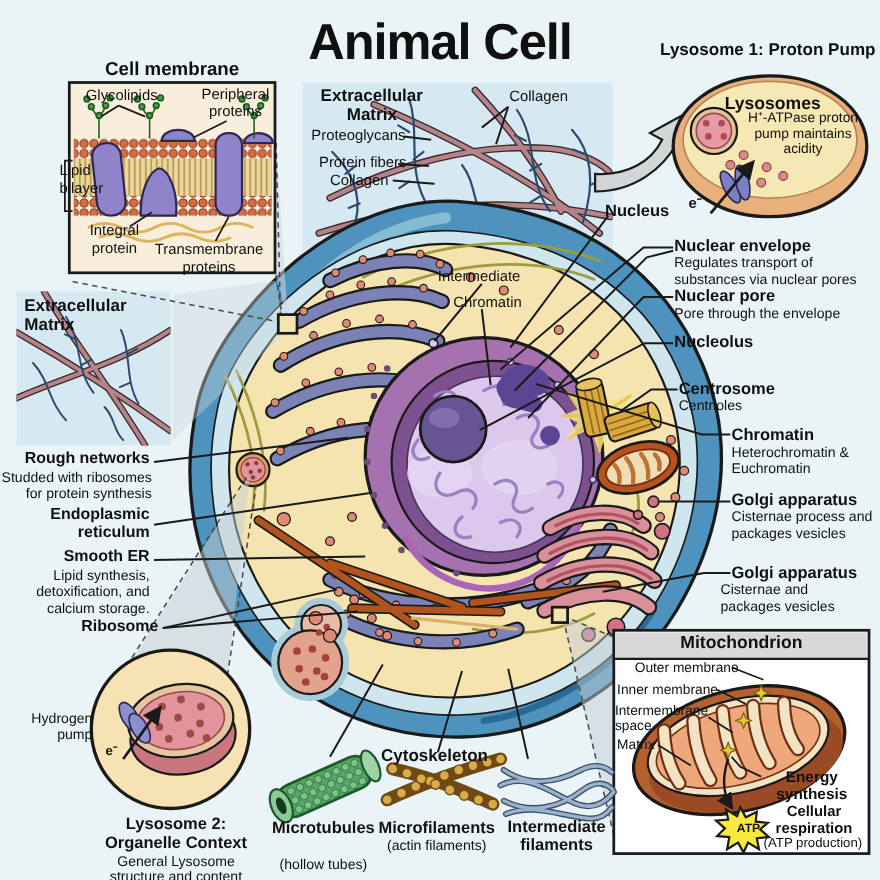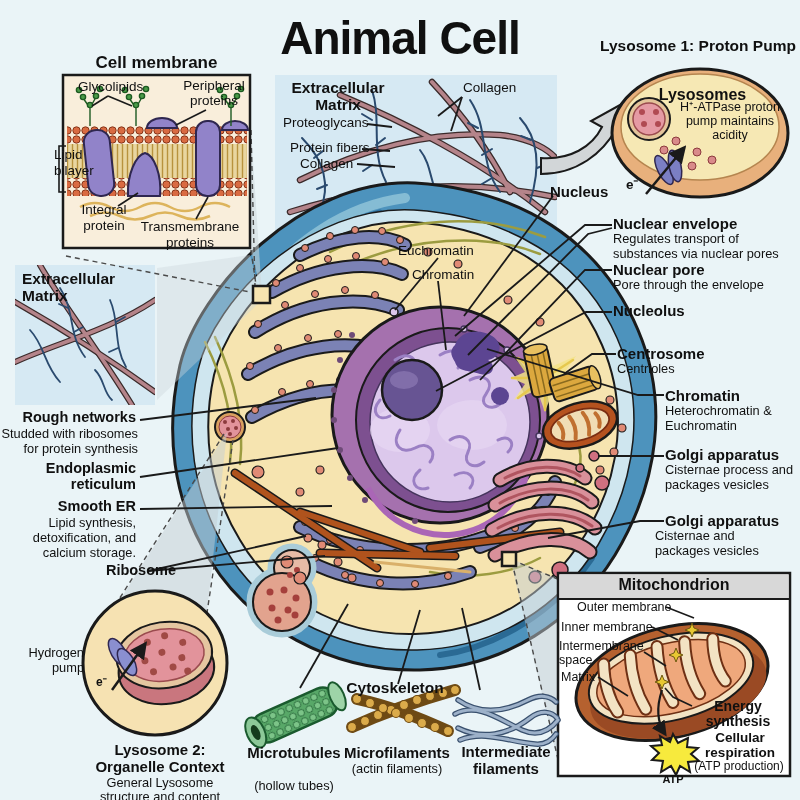--- a/index.html
+++ b/index.html
@@ -619,37 +619,37 @@
 <div class="lbl t125 ctr" style="left:677px;top:100px;width:106px;line-height:1.12;">H⁺-ATPase proton pump maintains acidity</div>
 <div class="lbl b t135" style="left:626px;top:177px;">e⁻</div>
 
 <div class="lbl b t155" style="left:22px;top:270px;width:110px;line-height:1.1;">Extracellular Matrix</div>
 
 <div class="lbl b t145 rgt" style="left:0;top:409px;width:136px;">Rough networks</div>
 <div class="lbl t128 rgt" style="left:0;top:426px;width:138px;line-height:1.18;">Studded with ribosomes for protein synthesis</div>
 <div class="lbl b t145 rgt" style="left:0;top:460px;width:136px;line-height:1.12;">Endoplasmic reticulum</div>
 <div class="lbl b t145 rgt" style="left:0;top:498px;width:136px;">Smooth ER</div>
 <div class="lbl t128 rgt" style="left:0;top:515px;width:136px;line-height:1.18;">Lipid synthesis, detoxification, and calcium storage.</div>
-<div class="lbl b t145 rgt" style="left:0;top:562px;width:144px;padding-left:32px;">Ribosome</div>
+<div class="lbl b t145 rgt" style="left:0;top:562px;width:144px;">Ribosome</div>
 
 <div class="lbl t128 rgt" style="left:16px;top:646px;width:68px;">Hydrogen pump</div>
 <div class="lbl b t12" style="left:96px;top:676px;">e⁻</div>
 <div class="lbl b t15 ctr" style="left:80px;top:741px;width:160px;">Lysosome 2:</div>
 <div class="lbl b t15 ctr" style="left:80px;top:758px;width:160px;">Organelle Context</div>
 <div class="lbl t128 ctr" style="left:80px;top:776px;width:160px;line-height:1.1;">General Lysosome structure and content</div>
 
 <div class="lbl b t155 ctr" style="left:325px;top:679px;width:140px;">Cytoskeleton</div>
 <div class="lbl b t15 ctr" style="left:238px;top:744px;width:112px;">Microtubules</div>
 <div class="lbl t128 ctr" style="left:238px;top:779px;width:112px;">(hollow tubes)</div>
 <div class="lbl b t15 ctr" style="left:338px;top:744px;width:118px;">Microfilaments</div>
 <div class="lbl t128 ctr" style="left:338px;top:762px;width:118px;">(actin filaments)</div>
 <div class="lbl b t15 ctr lh1" style="left:450px;top:744px;width:112px;">Intermediate filaments</div>
 
 <div class="lbl b t15" style="left:550px;top:183px;">Nucleus</div>
-<div class="lbl t135" style="left:398px;top:243px;">Euchromatin</div>
+<div class="lbl t135" style="left:398px;top:243px;">Intermediate</div>
 <div class="lbl t135" style="left:412px;top:267px;">Chromatin</div>
 
 <div class="lbl b t15" style="left:613px;top:215px;">Nuclear envelope</div>
 <div class="lbl t128" style="left:613px;top:232px;width:172px;">Regulates transport of substances via nuclear pores</div>
 <div class="lbl b t15" style="left:613px;top:261px;">Nuclear pore</div>
 <div class="lbl t128" style="left:613px;top:278px;width:180px;">Pore through the envelope</div>
 <div class="lbl b t15" style="left:613px;top:302px;">Nucleolus</div>
 <div class="lbl b t15" style="left:617px;top:345px;">Centrosome</div>
 <div class="lbl t128" style="left:617px;top:362px;">Centrioles</div>
 <div class="lbl b t15" style="left:665px;top:387px;">Chromatin</div>
@@ -660,15 +660,15 @@
 <div class="lbl t128" style="left:655px;top:529px;width:112px;">Cisternae and packages vesicles</div>
 
 <div class="lbl b t16 ctr" style="left:560px;top:576px;width:228px;">Mitochondrion</div>
 <div class="lbl t125" style="left:577px;top:600px;text-align:center;">Outer membrane</div>
 <div class="lbl t125" style="left:561px;top:620px;">Inner membrane</div>
 <div class="lbl t125" style="left:559px;top:639px;width:100px;line-height:1.12;">Intermembrane space</div>
 <div class="lbl t125" style="left:561px;top:670px;">Matrix</div>
 <div class="lbl b t14 ctr lh1" style="left:688px;top:699px;width:100px;">Energy synthesis</div>
 <div class="lbl b t135 ctr lh1" style="left:692px;top:731px;width:96px;">Cellular respiration</div>
 <div class="lbl t12 ctr" style="left:686px;top:760px;width:106px;">(ATP production)</div>
-<div class="lbl b t11 ctr" style="left:655px;top:773px;width:36px;">ATP</div>
+<div class="lbl b t11 ctr" style="left:655px;top:747px;width:36px;text-align:right;">ATP</div>
 
 </div>
 
 </body></html>

